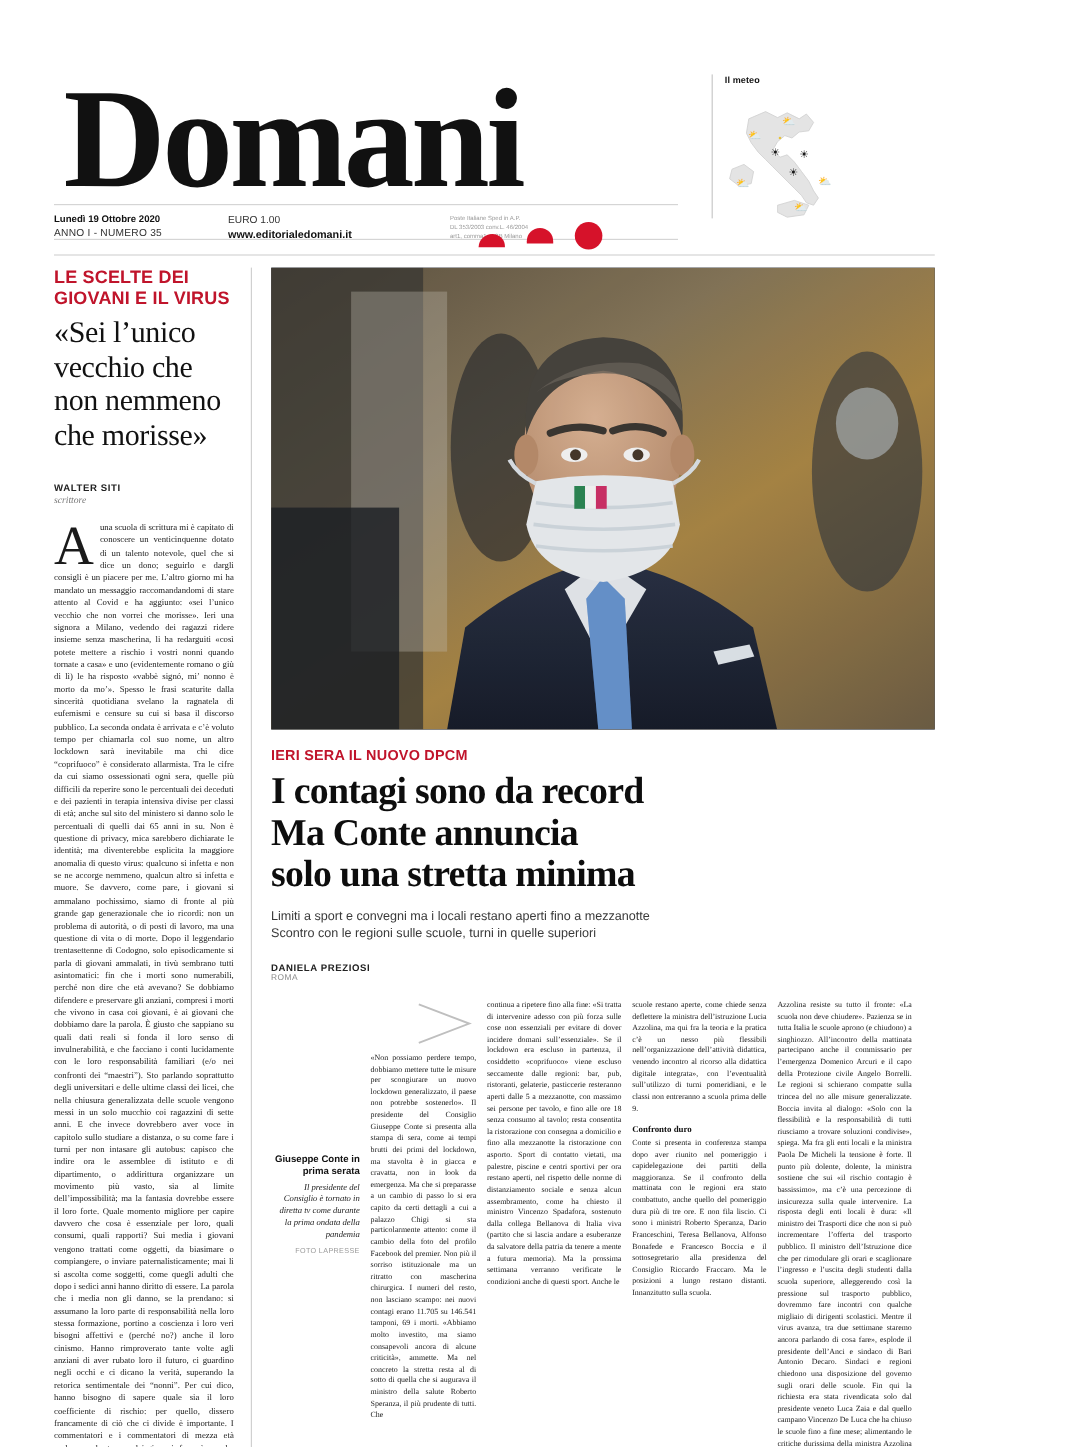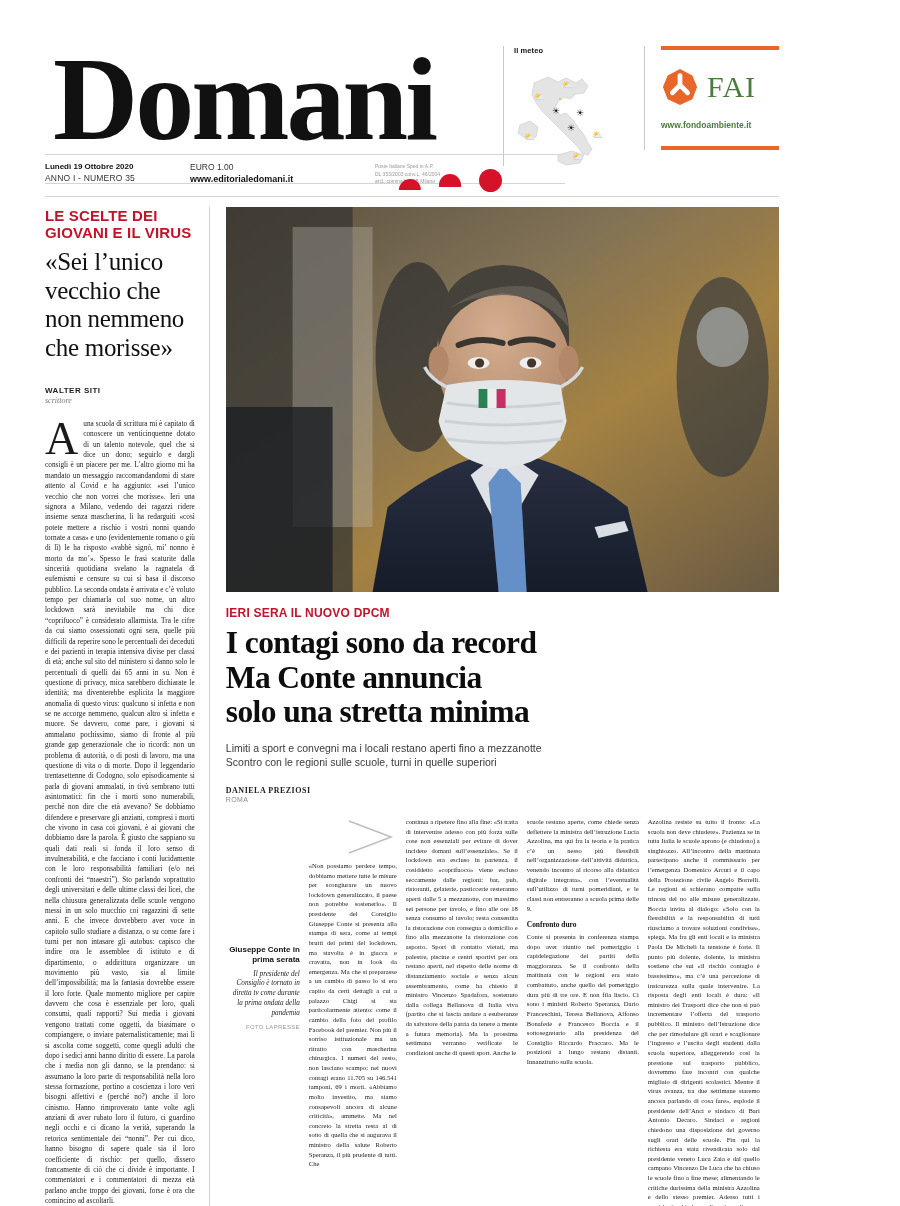--- a/index.html
+++ b/index.html
@@ -1,21 +1,21 @@
 <!DOCTYPE html>
 <html><head>
 <meta charset="utf-8">
 <style>
   html,body{margin:0;padding:0;}
   body{
     width:900px;height:1206px;background:#ffffff;
     font-family:"Liberation Sans",sans-serif;
     color:#111;overflow:hidden;
   }
-  .page{position:relative;width:824px;height:1206px;box-sizing:border-box;padding:0 45px;}
+  .page{position:relative;width:824px;height:1206px;box-sizing:border-box;padding:16px 45px;}
 
   
   .masthead{display:flex;align-items:flex-start;padding-top:46px;height:150px;box-sizing:border-box;}
   .logo-block{position:relative;width:520px;}
   .logo-word{
     font-family:"Liberation Serif","DejaVu Serif",serif;
     font-weight:700;font-size:118px;line-height:0.92;letter-spacing:-3px;
     color:#111;margin:0;padding-left:8px;
   }
   .dots{position:absolute;}
@@ -99,21 +99,21 @@
     color:#c0142b;font-weight:700;font-size:12px;letter-spacing:0.2px;margin:14px 0 6px 0;
   }
   .story-head{
     font-family:"Liberation Serif","DejaVu Serif",serif;
     font-weight:700;font-size:31.5px;line-height:1.1;letter-spacing:-0.6px;color:#0d0d0d;margin:0;
   }
   .story-sub{
     font-size:10.5px;line-height:1.38;color:#3a3a3a;margin-top:11px;font-weight:400;
   }
   .story-byline{margin-top:16px;}
-  .story-byline .bn{font-size:8px;font-weight:700;letter-spacing:0.5px;color:#222;font-family:Liberation Serif, serif;}
+  .story-byline .bn{font-size:8px;font-weight:700;letter-spacing:0.5px;color:#222;}
   .story-byline .bl{font-size:7px;color:#8a8a8a;letter-spacing:0.4px;margin-top:1px;}
 
   
   .art-cols{display:flex;margin-top:14px;gap:9px;}
   .acol{font-family:"Liberation Serif","DejaVu Serif",serif;font-size:6.6px;line-height:1.46;text-align:justify;color:#1a1a1a;hyphens:auto;}
   .acol p{margin:0 0 0 0;}
   .acol-cap{width:74px;flex:0 0 74px;padding-top:128px;}
   .acol-1{width:88px;flex:0 0 88px;}
   .acol-2{width:112px;flex:0 0 112px;}
   .acol-3{width:112px;flex:0 0 112px;}
@@ -160,32 +160,20 @@
         <span class="wicon" style="left:20px;top:24px;">⛅</span>
         <span class="wicon" style="left:38px;top:38px;">☀</span>
         <span class="wicon" style="left:62px;top:40px;">☀</span>
         <span class="wicon" style="left:53px;top:55px;">☀</span>
         <span class="wicon" style="left:10px;top:64px;">⛅</span>
         <span class="wicon" style="left:78px;top:62px;">⛅</span>
         <span class="wicon" style="left:58px;top:84px;">⛅</span>
       </div>
     </div>
 
-    <div class="fai-box">
-      <div class="fai-rule"></div>
-      <div class="fai-main">
-        <svg class="fai-mark" viewBox="0 0 40 40" aria-hidden="true">
-          <path d="M20 1 L33 8 L38 20 L33 33 L20 39 L7 33 L2 20 L7 8 Z" fill="#e8662a"></path>
-          <path d="M20 8 L20 18 M20 18 L12 26 M20 18 L28 26" stroke="#ffffff" stroke-width="5" stroke-linecap="round" fill="none"></path>
-        </svg>
-        <span class="fai-text">FAI</span>
-      </div>
-      <div class="fai-url">www.fondoambiente.it</div>
-      <div class="fai-rule"></div>
-    </div>
   </div>
 
   <div class="inforow">
     <div class="info-date">
       <div class="l1">Lunedì 19 Ottobre 2020</div>
       <div class="l2">ANNO I - NUMERO 35</div>
     </div>
     <div class="info-price">
       <div class="l1">EURO 1.00</div>
       <div class="l2">www.editorialedomani.it</div>

